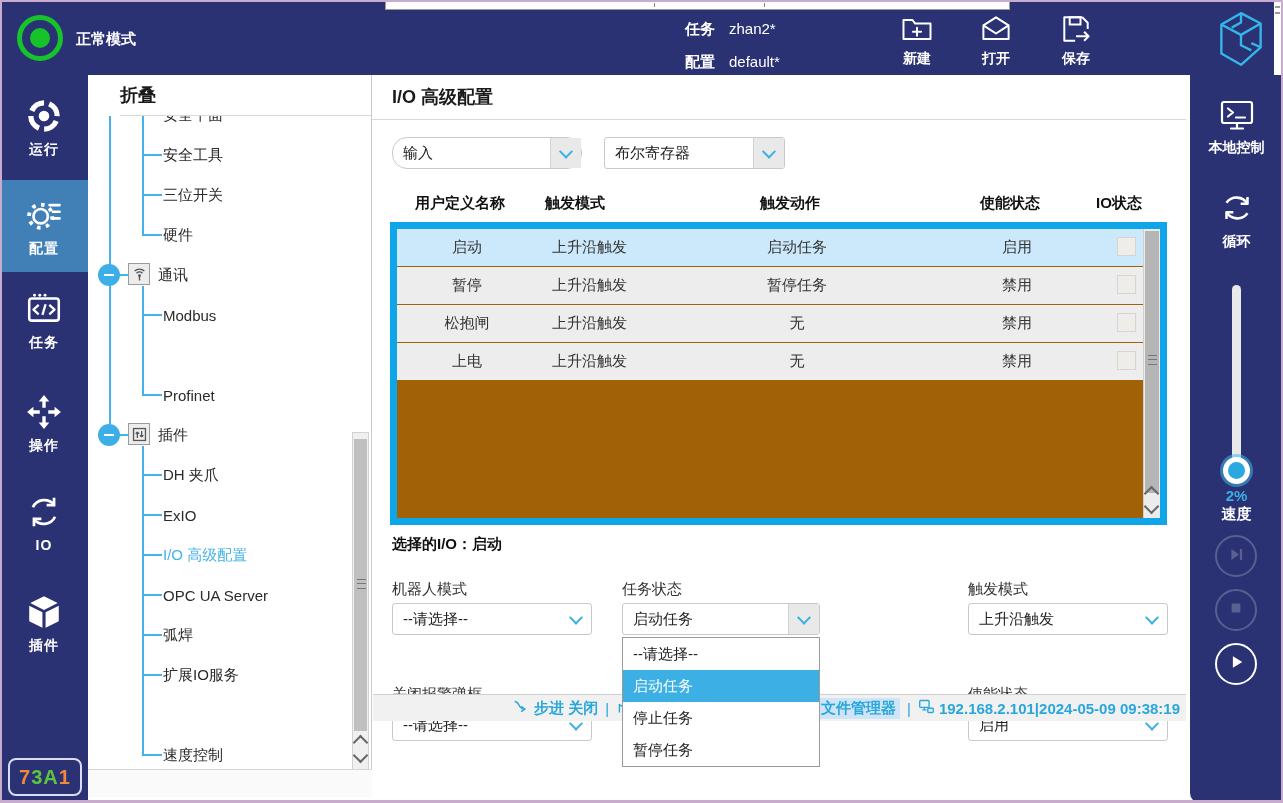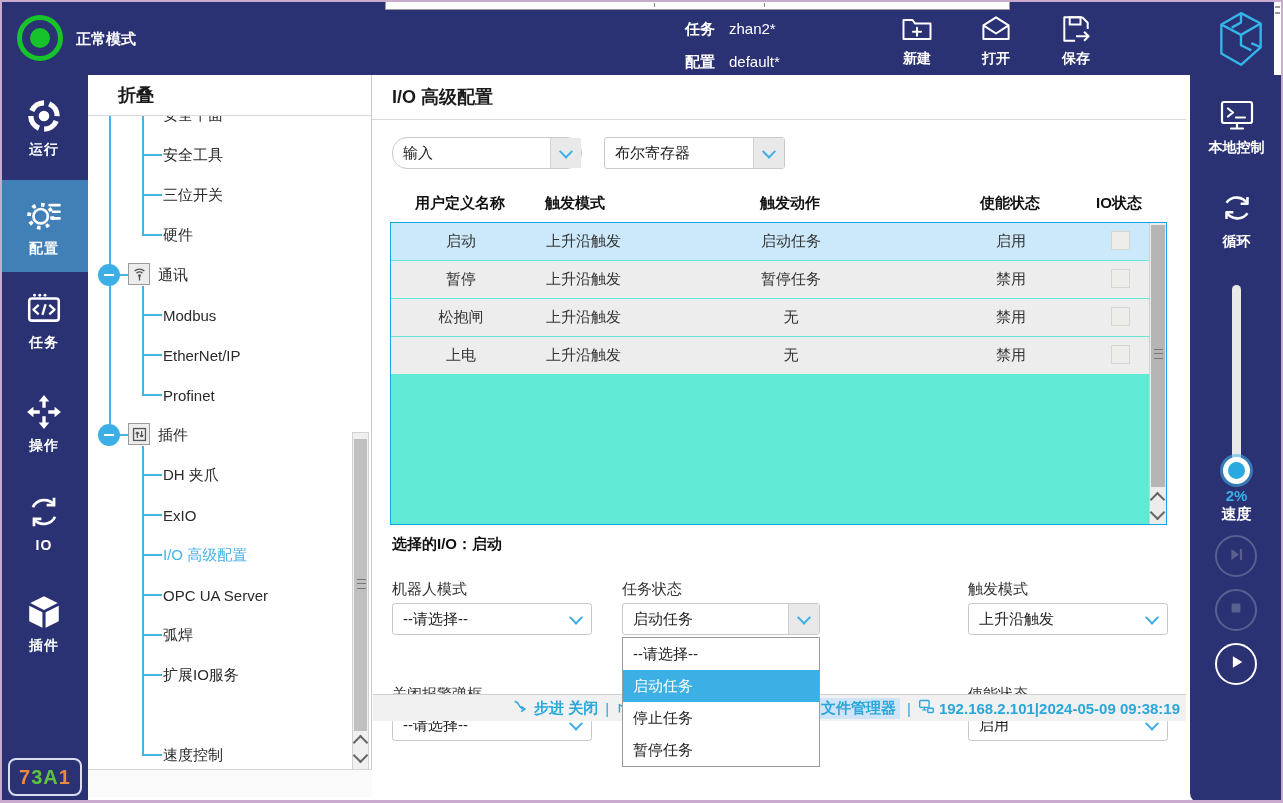--- a/index.html
+++ b/index.html
@@ -29,22 +29,22 @@
   
   .left-rail{position:absolute;left:0;top:75px;width:88px;height:728px;background:#2b3274;}
   .rail-item{position:absolute;left:0;width:88px;text-align:center;color:#fff;cursor:pointer;}
   .rail-item svg{display:block;margin:0 auto;}
   .rail-item .rlabel{font-size:14px;font-weight:700;margin-top:6px;letter-spacing:1px;}
   .rail-item.active{background:#4180b7;}
   .rail-badge{position:absolute;left:8px;top:683px;width:70px;height:34px;border:2px solid #d9ddf2;border-radius:8px;
               display:flex;align-items:center;justify-content:center;font-size:20px;font-weight:700;letter-spacing:1px;}
   
   .tree-panel{position:absolute;left:88px;top:75px;width:284px;height:694px;background:#fff;border-right:1px solid #c9c9c9;box-sizing:border-box;}
-  .tree-header{height:40px;border-bottom:1px solid #d9d9d9;display:flex;align-items:center;padding-left:30px;
-               font-size:18px;font-weight:700;color:#1a1a1a;cursor:pointer;}
+  .tree-header{height:40px;border-bottom:1px solid #d9d9d9;display:flex;align-items:center;padding-left:0;
+               font-size:18px;font-weight:700;color:#1a1a1a;cursor:pointer;margin-left:32px;}
   .tree-body{position:absolute;left:0;top:41px;right:0;bottom:0;overflow:hidden;}
   .tline{position:absolute;width:2px;background:#45b2e8;}
   .tree-row{position:absolute;left:0;right:20px;height:40px;display:flex;align-items:center;font-size:15px;color:#2a2a2a;cursor:pointer;}
   .tree-row.leaf{padding-left:75px;}
   .tree-row.leaf::before{content:"";position:absolute;left:54px;top:19px;width:20px;height:2px;background:#45b2e8;}
   .tree-row.active{color:#45b2e8;}
   .t-circle{position:absolute;left:10px;top:9px;width:22px;height:22px;border-radius:50%;background:#3cb0e6;display:flex;align-items:center;justify-content:center;}
   .t-circle i{display:block;width:10px;height:2px;background:#fff;}
   .tree-row.node::before{content:"";position:absolute;left:32px;top:19px;width:8px;height:2px;background:#45b2e8;}
   .node-icon{position:absolute;left:40px;top:8px;width:22px;height:22px;background:#ececec;border:1px solid #9a9a9a;box-sizing:border-box;
@@ -67,21 +67,21 @@
        display:flex;align-items:center;padding-left:10px;font-size:15px;color:#222;cursor:pointer;}
   .sel .cap{position:absolute;right:0;top:0;bottom:0;width:30px;background:#e9e9e9;border-left:1px solid #d2d2d2;
             display:flex;align-items:center;justify-content:center;}
   .sel.plain .cap{background:transparent;border-left:none;}
   .chev{display:block;width:8px;height:8px;border-right:2px solid #3cb0e6;border-bottom:2px solid #3cb0e6;transform:rotate(45deg) translate(-1px,-1px);}
   
   .tbl-head{position:absolute;left:18px;top:110px;width:758px;height:36px;display:grid;
             grid-template-columns:140px 120px 280px 160px 58px;align-items:center;font-size:15px;font-weight:700;color:#111;}
   .tbl-head span{text-align:center;}
   .tbl-head .c2{text-align:left;padding-left:15px;}
-  .tbl-body{position:absolute;left:18px;top:147px;width:777px;height:303px;border:1px solid #0ea5e9;box-sizing:border-box;background:#5eead4;}
+  .tbl-body{position:absolute;left:18px;top:147px;width:777px;height:303px;border:7px solid #0ea5e9;box-sizing:border-box;background:#a16207;}
   .tbl-row{width:758px;height:37px;margin-bottom:1px;display:grid;grid-template-columns:140px 120px 280px 160px 58px;
            align-items:center;font-size:15px;color:#333;background:#ededed;cursor:pointer;}
   .tbl-row span{text-align:center;}
   .tbl-row .c2{text-align:left;padding-left:15px;}
   .tbl-row.selected{background:#cbe9fa;}
   .cbx{display:inline-block;width:19px;height:19px;background:#efede9;border:1px solid #d8d5d0;box-sizing:border-box;}
   .tbl-scroll{position:absolute;right:0;top:0;bottom:0;width:17px;background:#ececec;border-left:1px solid #cfcfcf;box-sizing:border-box;}
   .tbl-scroll .thumb{position:absolute;left:1px;top:2px;width:14px;height:262px;background:#b5b5b5;}
   
   .sel-io{position:absolute;left:20px;top:460px;font-size:15px;font-weight:700;color:#111;}
@@ -280,23 +280,20 @@
             <path d="M4.3 6a8 8 0 0 1 11.4 0"></path>
             <path d="M10 13v4"></path>
           </svg>
         </span>
         <span class="t-label">通讯</span>
       </div>
 
       <div class="tree-row leaf" style="top:179px;">
           <span class="t-label">Modbus</span>
         </div>
-      <div class="tree-row leaf" style="top:219px;">
-          <span class="t-label">EtherNet/IP</span>
-        </div>
       <div class="tree-row leaf" style="top:259px;">
           <span class="t-label">Profinet</span>
         </div>
 
       <div class="tree-row node" style="top:299px;">
         <span class="t-circle">
             <i></i>
           </span>
         <span class="node-icon">
           <svg viewBox="0 0 20 20" width="17" height="17" fill="none" stroke="#555" stroke-width="1.5">

